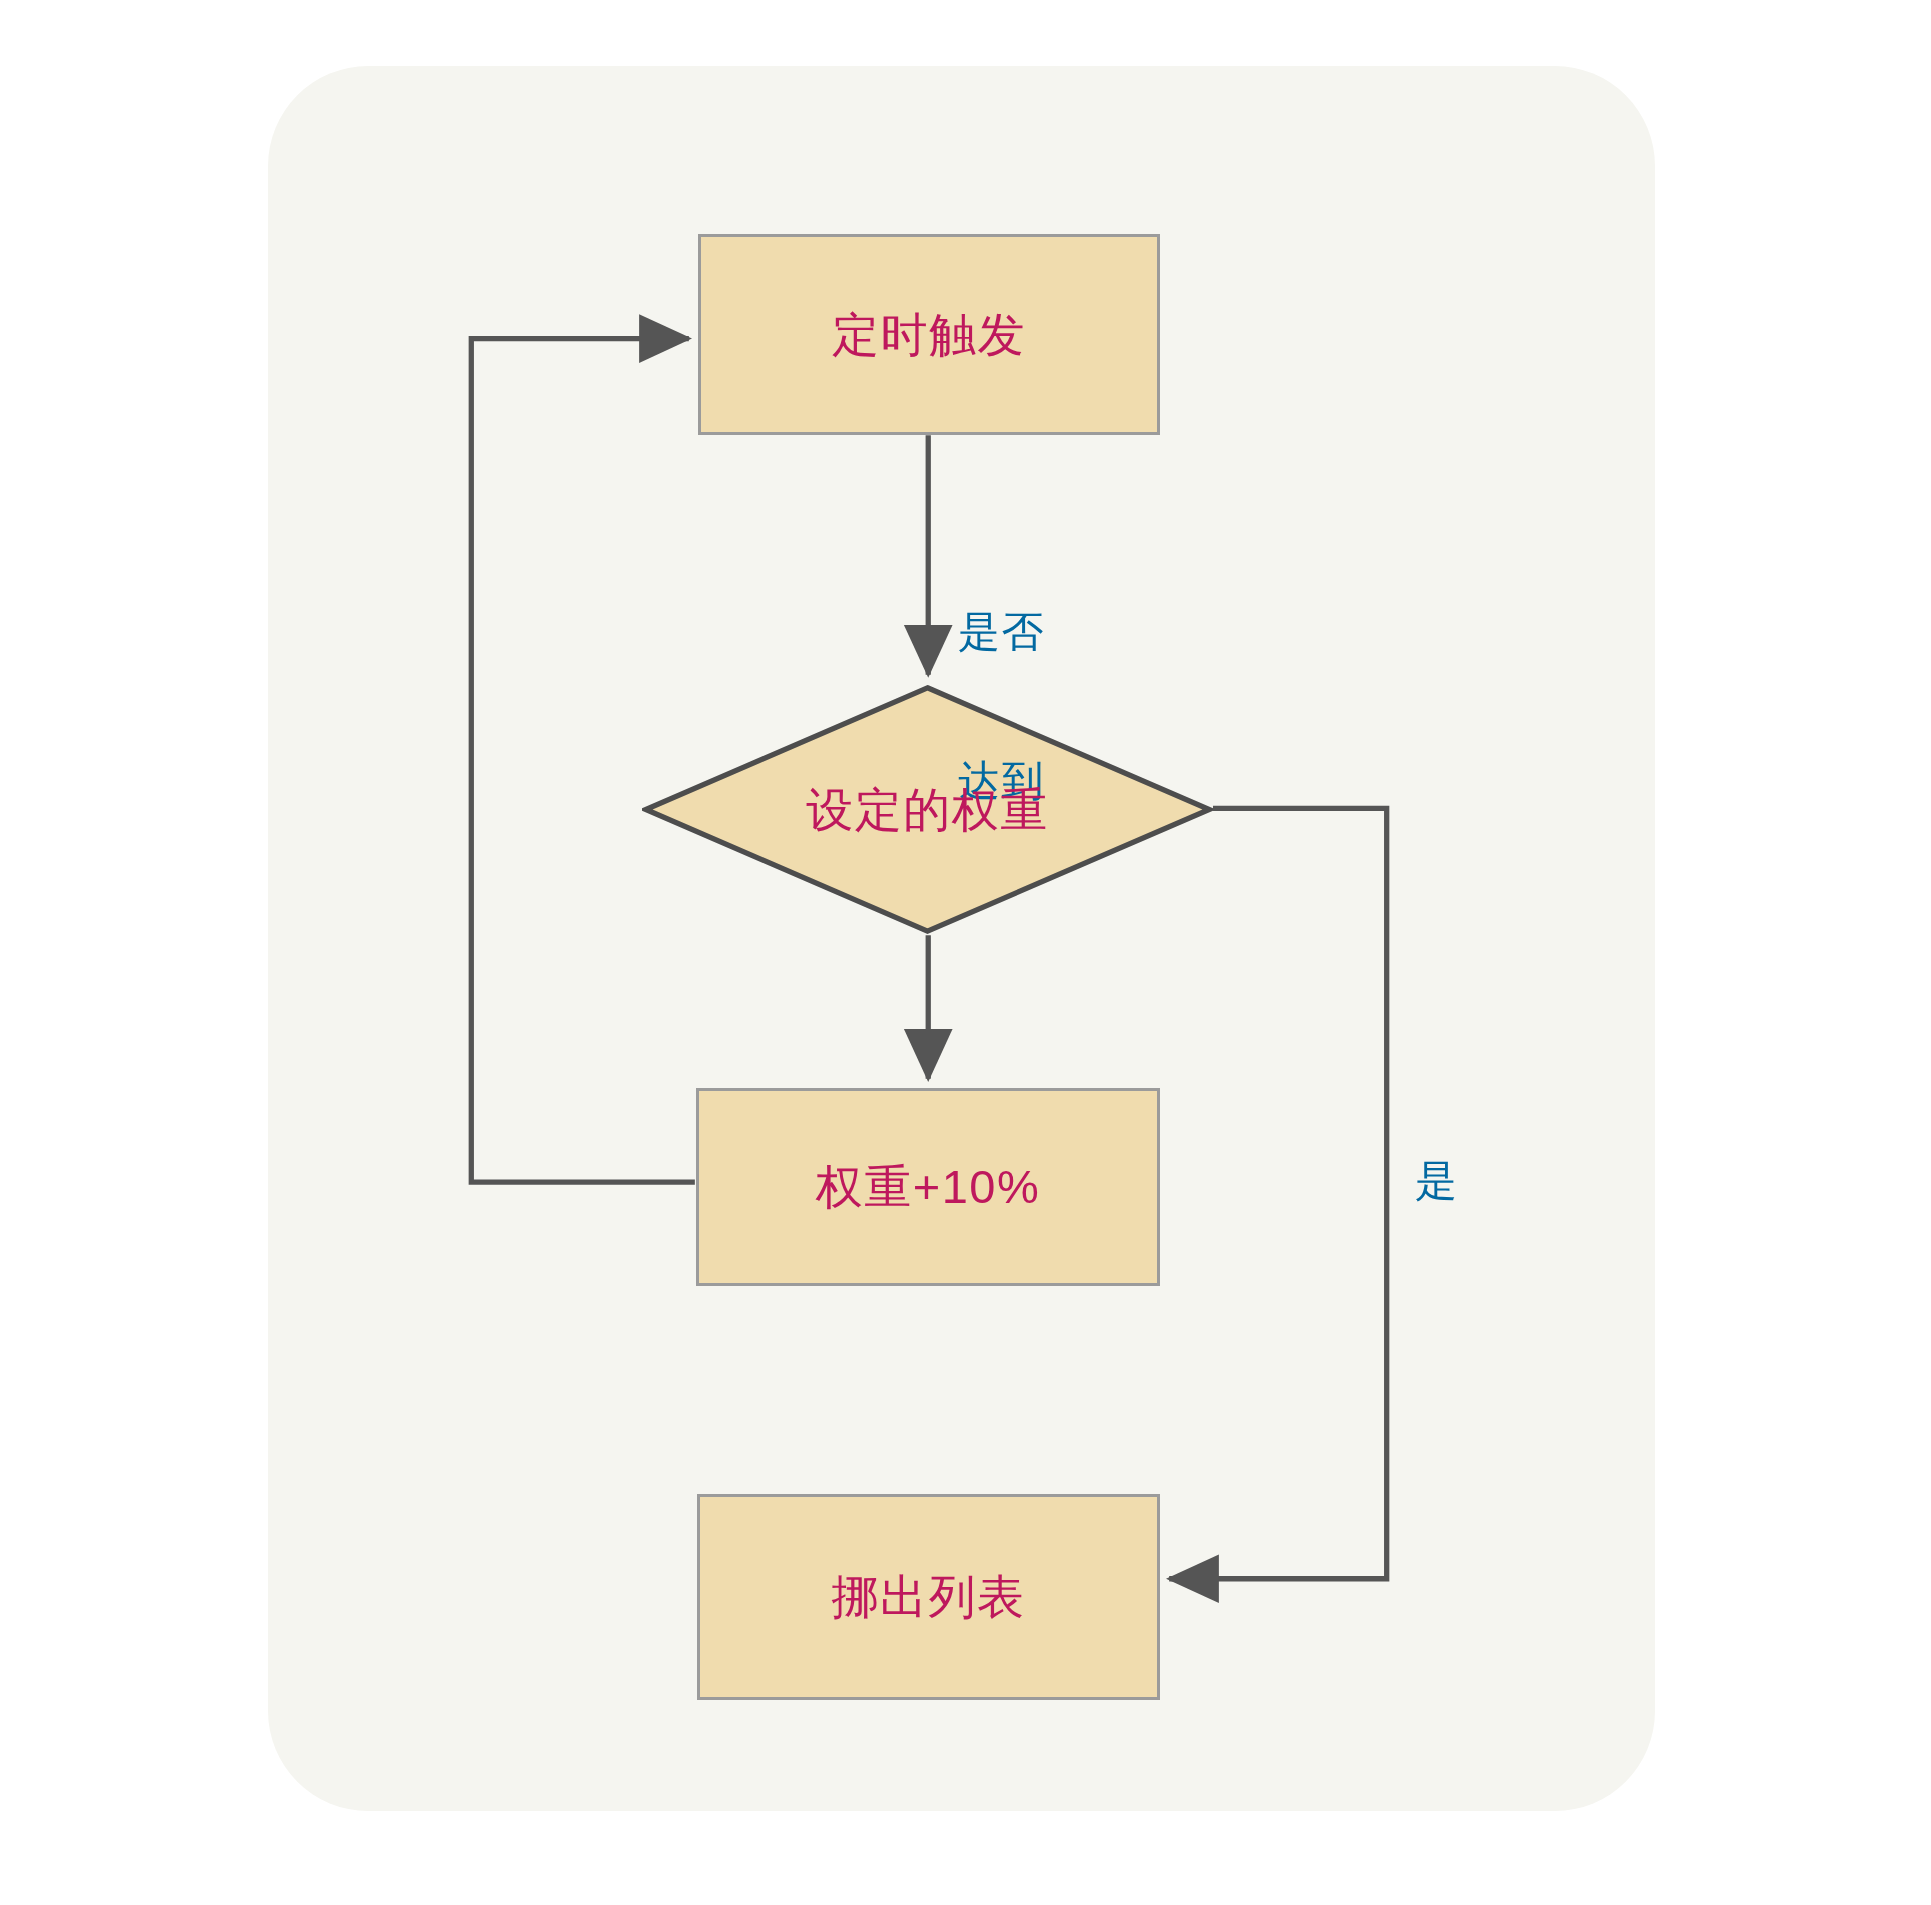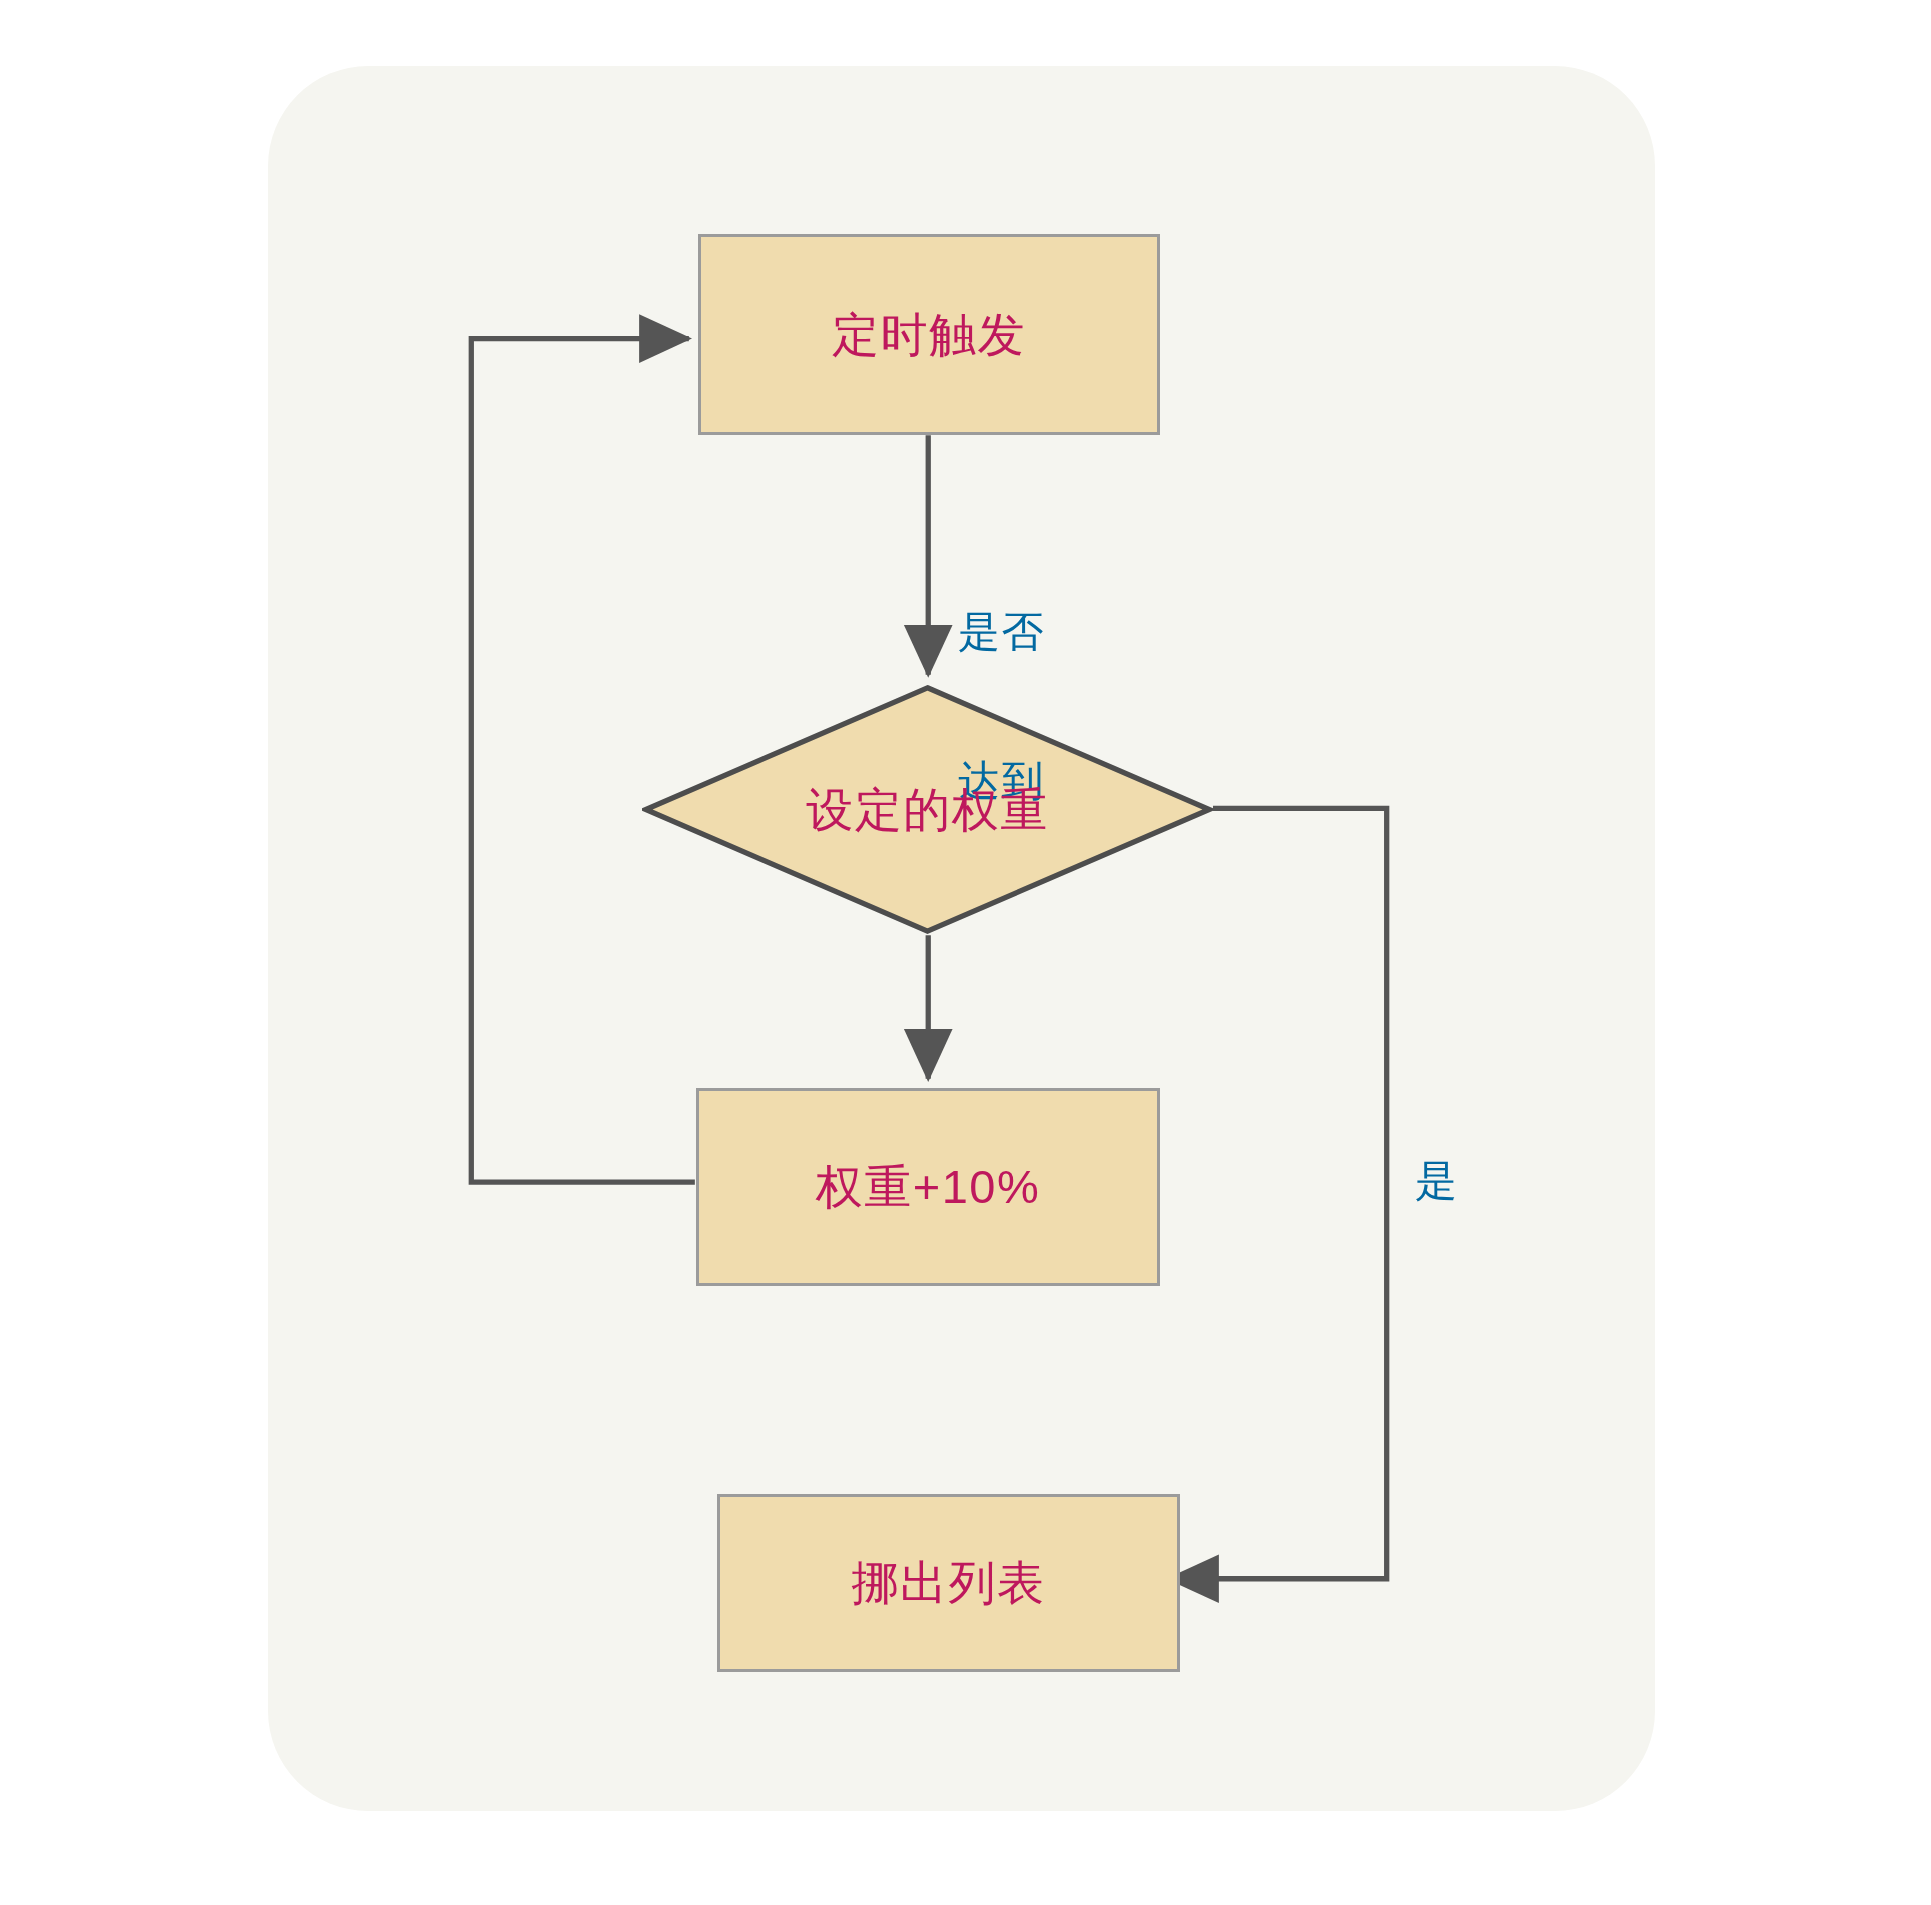--- a/index.html
+++ b/index.html
@@ -87,21 +87,21 @@
     position: absolute;
     color: #0369a1;
     font-size: 42px;
     line-height: 1.18;
     letter-spacing: 1.5px;
     white-space: pre;
   }
 
   #node-trigger  { left: 698px;  top: 234px;  width: 462px; height: 201px; }
   #node-weight   { left: 696px;  top: 1088px; width: 464px; height: 198px; }
-  #node-remove   { left: 697px;  top: 1494px; width: 463px; height: 178px; margin-left: 20px; }
+  #node-remove   { left: 697px;  top: 1494px; width: 463px; height: 206px; }
   #node-decision { left: 642px;  top: 684px;  width: 571px; height: 251px; }
 
   #label-reach   { left: 958px; top: 508px; }
   #label-yes     { left: 1415px; top: 1156px; }
 </style>
 </head>
 <body>
 
 <div id="canvas">
 

